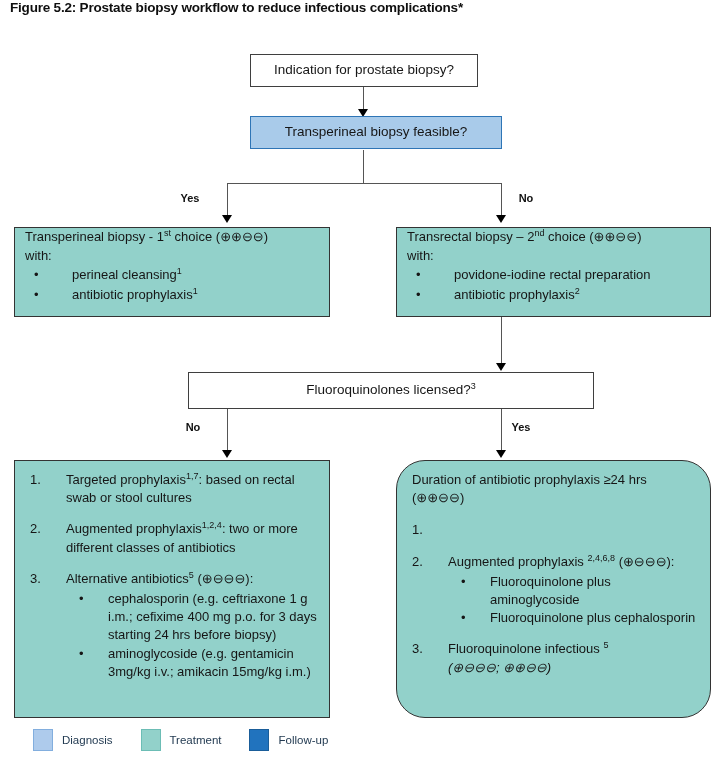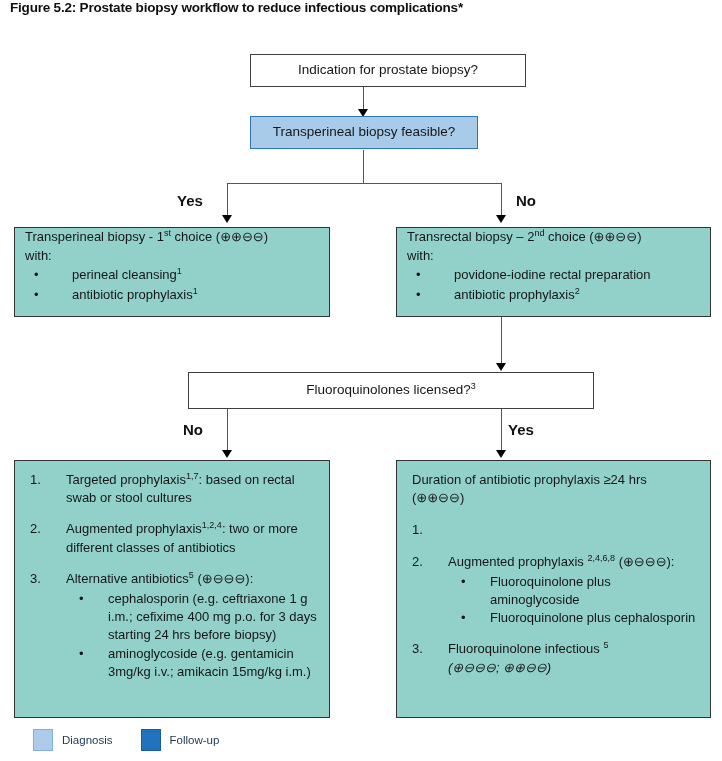--- a/index.html
+++ b/index.html
@@ -9,31 +9,31 @@
   }
   .title{
     position:absolute;left:10px;top:0;margin:0;
     font-size:13.5px;font-weight:700;letter-spacing:-0.2px;color:#0f0f0f;
   }
   .box{position:absolute;box-sizing:border-box;font-size:13px;line-height:1.4;}
   .centerbox{display:flex;align-items:center;justify-content:center;text-align:center;font-size:13.5px;}
   .white{background:#ffffff;border:1.5px solid #3f3f3f;}
   .blue{background:#a9cbea;border:1.5px solid #2e75b6;}
   .teal{background:#92d1ca;border:1.5px solid #333333;padding:0 10px 8px 10px;}
-  .box-a{left:250px;top:54px;width:276px;height:33px;}
-  .box-b{left:250px;top:116px;width:228px;height:33px;}
+  .box-a{left:250px;top:54px;width:228px;height:33px;}
+  .box-b{left:250px;top:116px;width:252px;height:33px;}
   .box-c{left:14px;top:227px;width:316px;height:90px;}
   .box-d{left:396px;top:227px;width:315px;height:90px;}
   .box-e{left:188px;top:372px;width:406px;height:37px;}
   .box-f{left:14px;top:460px;width:316px;height:258px;padding-top:10px;}
-  .box-g{left:396px;top:460px;width:315px;height:258px;padding-top:10px;}
+  .box-g{left:396px;top:460px;width:315px;height:258px;padding-top:10px;border-radius:29px;}
   .vline{position:absolute;width:1px;background:#555555;}
   .hline{position:absolute;height:1px;background:#555555;}
   .ah{position:absolute;width:0;height:0;border-left:5px solid transparent;border-right:5px solid transparent;border-top:8px solid #000000;}
-  .branch-lbl{position:absolute;font-size:15px;font-weight:600;color:#111111;width:40px;text-align:center;}
+  .branch-lbl{position:absolute;font-size:11px;font-weight:600;color:#111111;width:40px;text-align:center;}
   sup{font-size:9px;line-height:0;vertical-align:super;}
   .with-line{margin-top:1px;}
   .brow{display:flex;margin-top:1px;}
   .brow .bm{flex:none;width:14px;padding-left:9px;}
   .brow .btxt{flex:1;padding-left:24px;}
   .nitem{display:flex;margin-bottom:13px;}
   .nitem .num{flex:none;width:36px;padding-left:5px;}
   .nitem .ntext{flex:1;padding-right:2px;}
   .nitem.last{margin-bottom:2px;}
   .subul{margin-top:2px;}
@@ -176,18 +176,22 @@
       </span>
     </div>
   </div>
 
   <div class="legend">
     <div class="leg-item">
       <span class="leg-swatch sw-diagnosis"></span>
       <span class="leg-label">Diagnosis</span>
     </div>
     <div class="leg-item">
+      <span class="leg-swatch sw-treatment"></span>
+      <span class="leg-label">Treatment</span>
+    </div>
+    <div class="leg-item">
       <span class="leg-swatch sw-followup"></span>
       <span class="leg-label">Follow-up</span>
     </div>
   </div>
 
 </div>
 
 </body></html>

